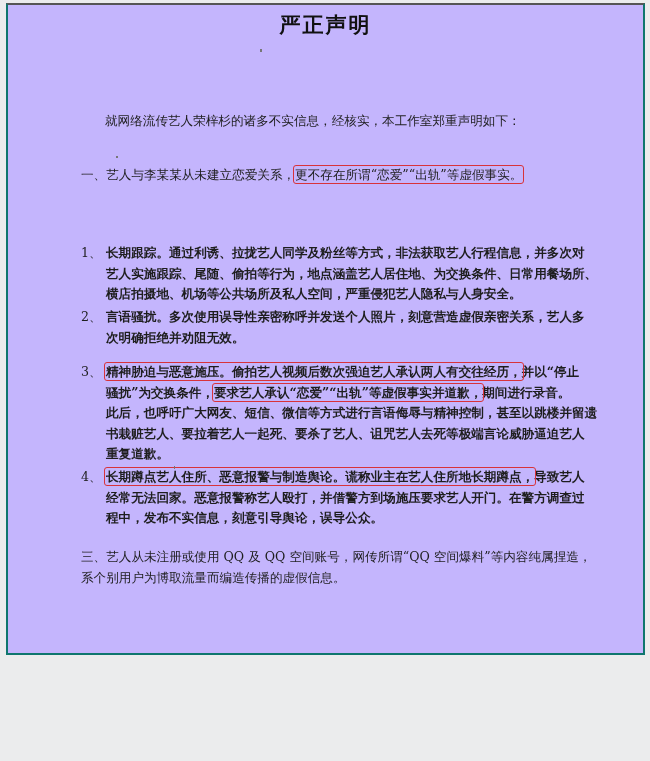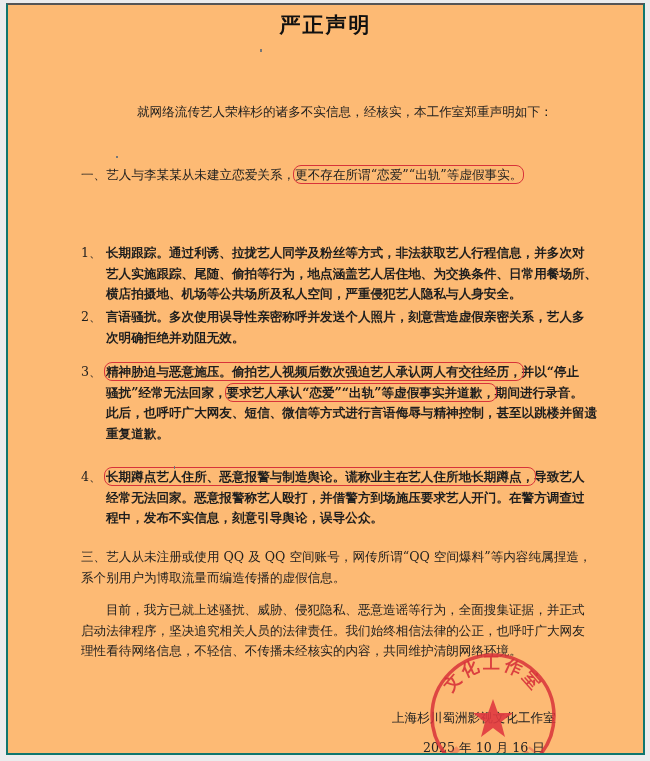--- a/index.html
+++ b/index.html
@@ -3,47 +3,47 @@
 <meta charset="utf-8">
 <style>
   html, body { margin:0; padding:0; }
   body {
     width:650px; height:761px; overflow:hidden; position:relative;
     background:#ebeced;
     font-family:"DejaVu Serif","Liberation Serif",serif;
     color:#1c1c1c;
   }
   .frame {
-    position:absolute; left:6px; top:3px; width:639px; height:752px;
+    position:absolute; left:6px; top:3px; width:639px; height:652px;
     border:2px solid #0f766e; border-top:2px solid #555;
-    background:#fdba74; box-sizing:border-box; overflow:hidden;
+    background:#c4b5fd; box-sizing:border-box; overflow:hidden;
   }
   .title {
     position:absolute; left:0; right:0; top:6px; text-align:center;
     font-size:21px; font-weight:bold; letter-spacing:2px; color:#111;
     font-family:"DejaVu Sans","Liberation Sans",sans-serif;
   }
   .p { position:absolute; font-size:12.6px; line-height:20.5px; color:#1e1e1e; white-space:nowrap; }
-  .intro { left:97px; top:97px;margin-left:32px; }
+  .intro { left:97px; top:106px; }
   .sec1 { left:73px; top:160px; }
   .sec2 { left:73px; top:198px; }
   .item { left:73px; width:520px; white-space:normal; }
   .item .num { position:absolute; left:0; top:0; }
   .item .body { margin-left:25px; display:block; }
   .item .line { display:block; white-space:nowrap;font-weight:bold; }
   .i1 { top:238px; }
   .i2 { top:302px; }
   .i3 { top:357px; }
   .i4 { top:462px; }
   .sec3 { left:73px; top:542px; }
   .sec3 .line { display:block; }
   .closing { left:73px; top:595px; }
   .closing .line { display:block; }
   .closing .first { padding-left:25px; }
-  .hl { outline:1.6px solid #d8333a; outline-offset:1px; border-radius:6px; }
+  .hl { outline:1.6px solid #d8333a; outline-offset:1px; border-radius:1px; }
   .sign { position:absolute; left:384px; top:705px; font-size:12.6px; color:#222; white-space:nowrap; }
   .date { position:absolute; left:415px; top:735px; font-size:12.6px; color:#222; white-space:nowrap; }
   .seal { position:absolute; left:420px; top:646px; width:130px; height:130px; pointer-events:none; }
   .speck { position:absolute; width:2px; height:3px; background:#777; }
 </style>
 </head>
 <body>
 
 <div class="frame">
 
@@ -70,45 +70,41 @@
     <span class="body">
       <span class="line">言语骚扰。多次使用误导性亲密称呼并发送个人照片，刻意营造虚假亲密关系，艺人多</span>
       <span class="line">次明确拒绝并劝阻无效。</span>
     </span>
   </div>
 
   <div class="p item i3">
     <span class="num">3、</span>
     <span class="body">
       <span class="line"><span class="hl">精神胁迫与恶意施压。偷拍艺人视频后数次强迫艺人承认两人有交往经历，</span><span>并以“停止</span></span>
-      <span class="line"><span>骚扰”经常无法回家，</span><span class="hl">要求艺人承认“恋爱”“出轨”等虚假事实并道歉，</span><span>期间进行录音。</span></span>
+      <span class="line"><span>骚扰”为交换条件，</span><span class="hl">要求艺人承认“恋爱”“出轨”等虚假事实并道歉，</span><span>期间进行录音。</span></span>
       <span class="line">此后，也呼吁广大网友、短信、微信等方式进行言语侮辱与精神控制，甚至以跳楼并留遗</span>
+      <span class="line">书栽赃艺人、要拉着艺人一起死、要杀了艺人、诅咒艺人去死等极端言论威胁逼迫艺人</span>
       <span class="line">重复道歉。</span>
     </span>
   </div>
 
   <div class="p item i4">
     <span class="num">4、</span>
     <span class="body">
       <span class="line"><span class="hl">长期蹲点艺人住所、恶意报警与制造舆论。谎称业主在艺人住所地长期蹲点，</span><span>导致艺人</span></span>
       <span class="line">经常无法回家。恶意报警称艺人殴打，并借警方到场施压要求艺人开门。在警方调查过</span>
       <span class="line">程中，发布不实信息，刻意引导舆论，误导公众。</span>
     </span>
   </div>
 
   <div class="p sec3">
     <span class="line">三、艺人从未注册或使用 QQ 及 QQ 空间账号，网传所谓“QQ 空间爆料”等内容纯属捏造，</span>
     <span class="line">系个别用户为博取流量而编造传播的虚假信息。</span>
   </div>
 
-  <div class="p closing">
-    <span class="line first">目前，我方已就上述骚扰、威胁、侵犯隐私、恶意造谣等行为，全面搜集证据，并正式</span>
-    <span class="line">启动法律程序，坚决追究相关人员的法律责任。我们始终相信法律的公正，也呼吁广大网友</span>
-    <span class="line">理性看待网络信息，不轻信、不传播未经核实的内容，共同维护清朗网络环境。</span>
-  </div>
 
   <div class="sign">上海杉川蜀洲影视文化工作室</div>
   <div class="date">2025 年 10 月 16 日</div>
 
   <svg class="seal" viewBox="0 0 130 130">
     <defs>
       <path id="sealArc" d="M 18 65 A 47 47 0 0 1 112 65"></path>
     </defs>
     <circle cx="65" cy="65" r="61" fill="none" stroke="#d8333a" stroke-width="3.5" opacity="0.85"></circle>
     <text font-size="17" fill="#d8333a" opacity="0.9" font-weight="bold" letter-spacing="3">

